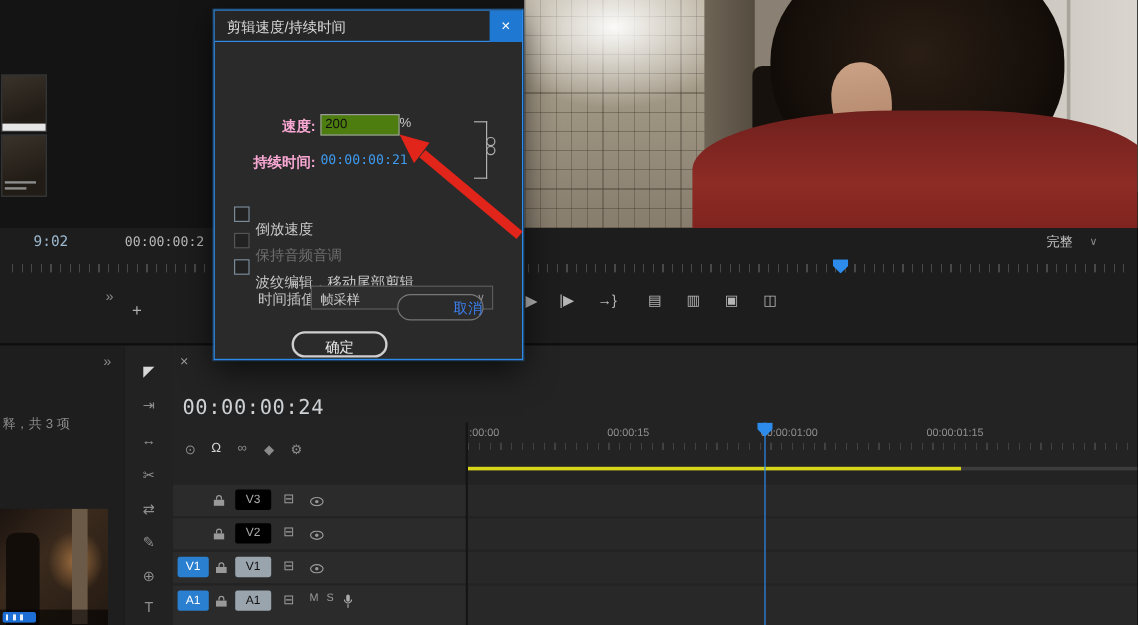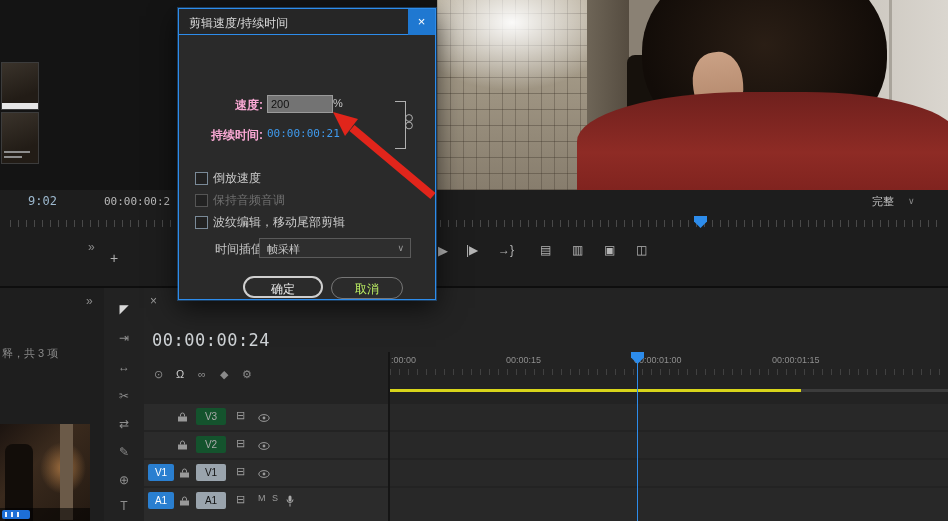--- a/index.html
+++ b/index.html
@@ -42,36 +42,36 @@
 
   
   .dialog{left:178px;top:8px;width:256px;height:290px;background:#2a2a2a;border:1px solid #2d8ceb;
     box-shadow:0 0 0 1px rgba(45,140,235,.35),0 8px 26px rgba(0,0,0,.65);z-index:50;}
   .dlg-title{position:absolute;left:0;top:0;width:100%;height:26px;background:#262626;
     border-bottom:1px solid #2d8ceb;box-sizing:border-box;}
   .dlg-title span{position:absolute;left:10px;top:6px;font-size:12px;color:#dadada;}
   .dlg-close{position:absolute;right:0;top:0;width:27px;height:26px;background:#1f78d1;color:#fff;
     font-size:13px;text-align:center;line-height:26px;cursor:pointer;}
   .dlg-label{position:absolute;text-align:right;font-size:12px;color:#f9a8d4;font-weight:bold;}
-  .speed-input{position:absolute;left:88px;top:86px;width:58px;height:16px;background:#737373;
+  .speed-input{position:absolute;left:88px;top:86px;width:58px;height:16px;background:#4d7c0f;
     border:1px solid #9a9a9a;color:#111;font-size:11px;padding:0 3px;}
   .bracket{position:absolute;left:216px;top:92px;width:10px;height:46px;
     border-top:1px solid #b0b0b0;border-right:1px solid #b0b0b0;border-bottom:1px solid #b0b0b0;}
   .cb-box{position:absolute;width:11px;height:11px;background:#222;border:1px solid #7a8a98;}
-  .cb-label{position:absolute;font-size:12px;color:#cccccc;}
+  .cb-label{position:absolute;font-size:12px;color:#cccccc;margin-top:13px;}
   .cb-dis{color:#6e6e6e;}
   .cb-box-dis{border-color:#555;}
   .dd{position:absolute;left:80px;top:229px;width:152px;height:20px;background:#2e2e2e;
     border:1px solid #5a5a5a;box-sizing:border-box;cursor:pointer;}
   .dd span{position:absolute;left:7px;top:3px;font-size:11px;color:#c9c9c9;}
   .dd .chv{left:auto;right:6px;color:#999;font-size:9px;top:4px;}
   .pill{position:absolute;height:22px;border-radius:11px;background:#2b2b2b;text-align:center;
     font-size:12px;line-height:22px;cursor:pointer;box-sizing:border-box;}
   .pill-ok{left:64px;top:252px;width:80px;border:2px solid #cfcfcf;color:#e8e8e8;margin-top:15px;}
-  .pill-cancel{left:152px;top:268px;width:72px;border:1px solid #777;color:#bef264;}
+  .pill-cancel{left:152px;top:236px;width:72px;border:1px solid #777;color:#3b82f6;text-align:right;}
 
   
   .h-div{left:0;top:286px;width:948px;height:2px;background:#0e0e0e;}
   .proj{left:0;top:288px;width:104px;height:233px;background:#1e1e1e;border-right:1px solid #0f0f0f;}
   .proj-thumb{position:absolute;left:0;top:136px;width:90px;height:97px;overflow:hidden;
     background:linear-gradient(135deg,#1c1410,#3a2a1d 40%,#241a12);}
   .proj-thumb .glow{position:absolute;left:40px;top:18px;width:46px;height:52px;border-radius:50%;
     background:radial-gradient(closest-side,rgba(176,122,69,.85),rgba(176,122,69,0));}
   .proj-thumb .arch{position:absolute;left:5px;top:20px;width:28px;height:77px;background:#120d09;border-radius:8px 8px 0 0;}
   .proj-thumb .sliver{position:absolute;left:60px;top:0;width:13px;height:96px;background:#6b5a48;}
@@ -88,21 +88,21 @@
   .v-div{left:388px;top:352px;width:2px;height:169px;background:#151515;}
   .ruler-lab{position:absolute;top:355px;font-size:9px;color:#8f8f8f;white-space:nowrap;}
   .ruler-ticks{left:390px;top:369px;width:558px;height:6px;opacity:.6;
     background:repeating-linear-gradient(90deg,#555 0 1px,transparent 1px 9px);}
   .workbar{left:390px;top:389px;width:411px;height:3px;background:#d8d51b;}
   .workbar-rest{left:801px;top:389px;width:147px;height:3px;background:#3c3c3c;}
   .trow-h{left:144px;width:244px;height:26px;background:#2b2b2b;}
   .trow-c{left:390px;width:558px;height:26px;background:#282828;}
   .badge{position:absolute;top:4px;height:17px;border-radius:2px;font-size:10px;text-align:center;line-height:17px;cursor:pointer;}
   .badge-src{left:4px;width:26px;background:#2a7fd0;color:#fff;}
-  .badge-trk{left:52px;width:30px;background:#14532d;color:#aaa;}
+  .badge-trk{left:52px;width:30px;background:#000000;color:#aaa;}
   .badge-trk-on{background:#9aa4ad;color:#111;}
   .row-ic{position:absolute;top:5px;color:#9a9a9a;font-size:11px;cursor:pointer;}
   .clip{left:391px;top:461px;width:410px;height:24px;border:1px solid #dfe3e8;border-radius:2px;
     background:linear-gradient(180deg,#98a4b2,#7e8b9a);box-sizing:border-box;cursor:pointer;}
   .clip .cicon{position:absolute;left:3px;top:4px;width:12px;height:12px;background:#49525c;border:1px solid #c8cdd3;}
   .clip .cname{position:absolute;left:20px;top:3px;font-size:10px;color:#f4f4f4;text-shadow:0 1px 1px rgba(0,0,0,.5);white-space:nowrap;}
   .playhead-line{left:637px;top:352px;width:1px;height:169px;background:#2d8ceb;z-index:20;}
   .playhead-head{left:631px;top:352px;z-index:21;}
   .arrow-svg{left:0;top:0;z-index:60;pointer-events:none;}
 </style>

